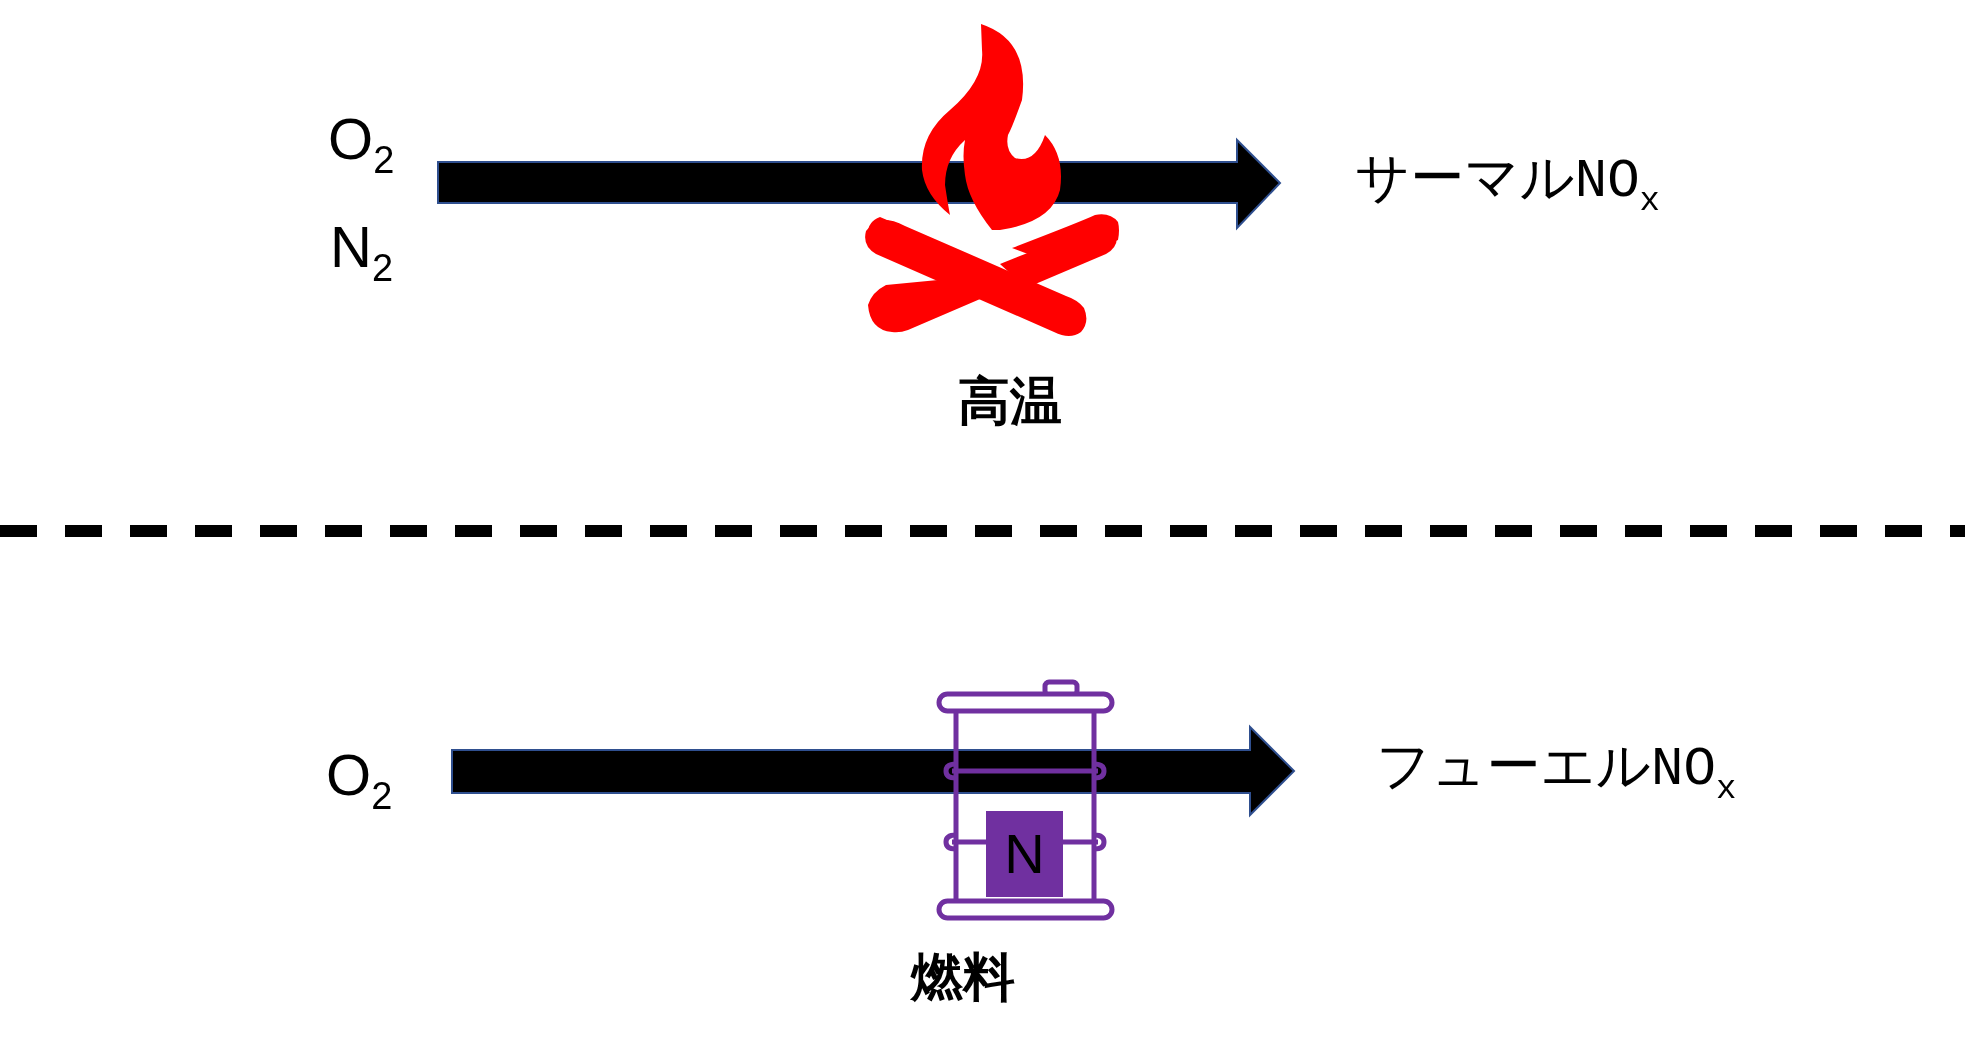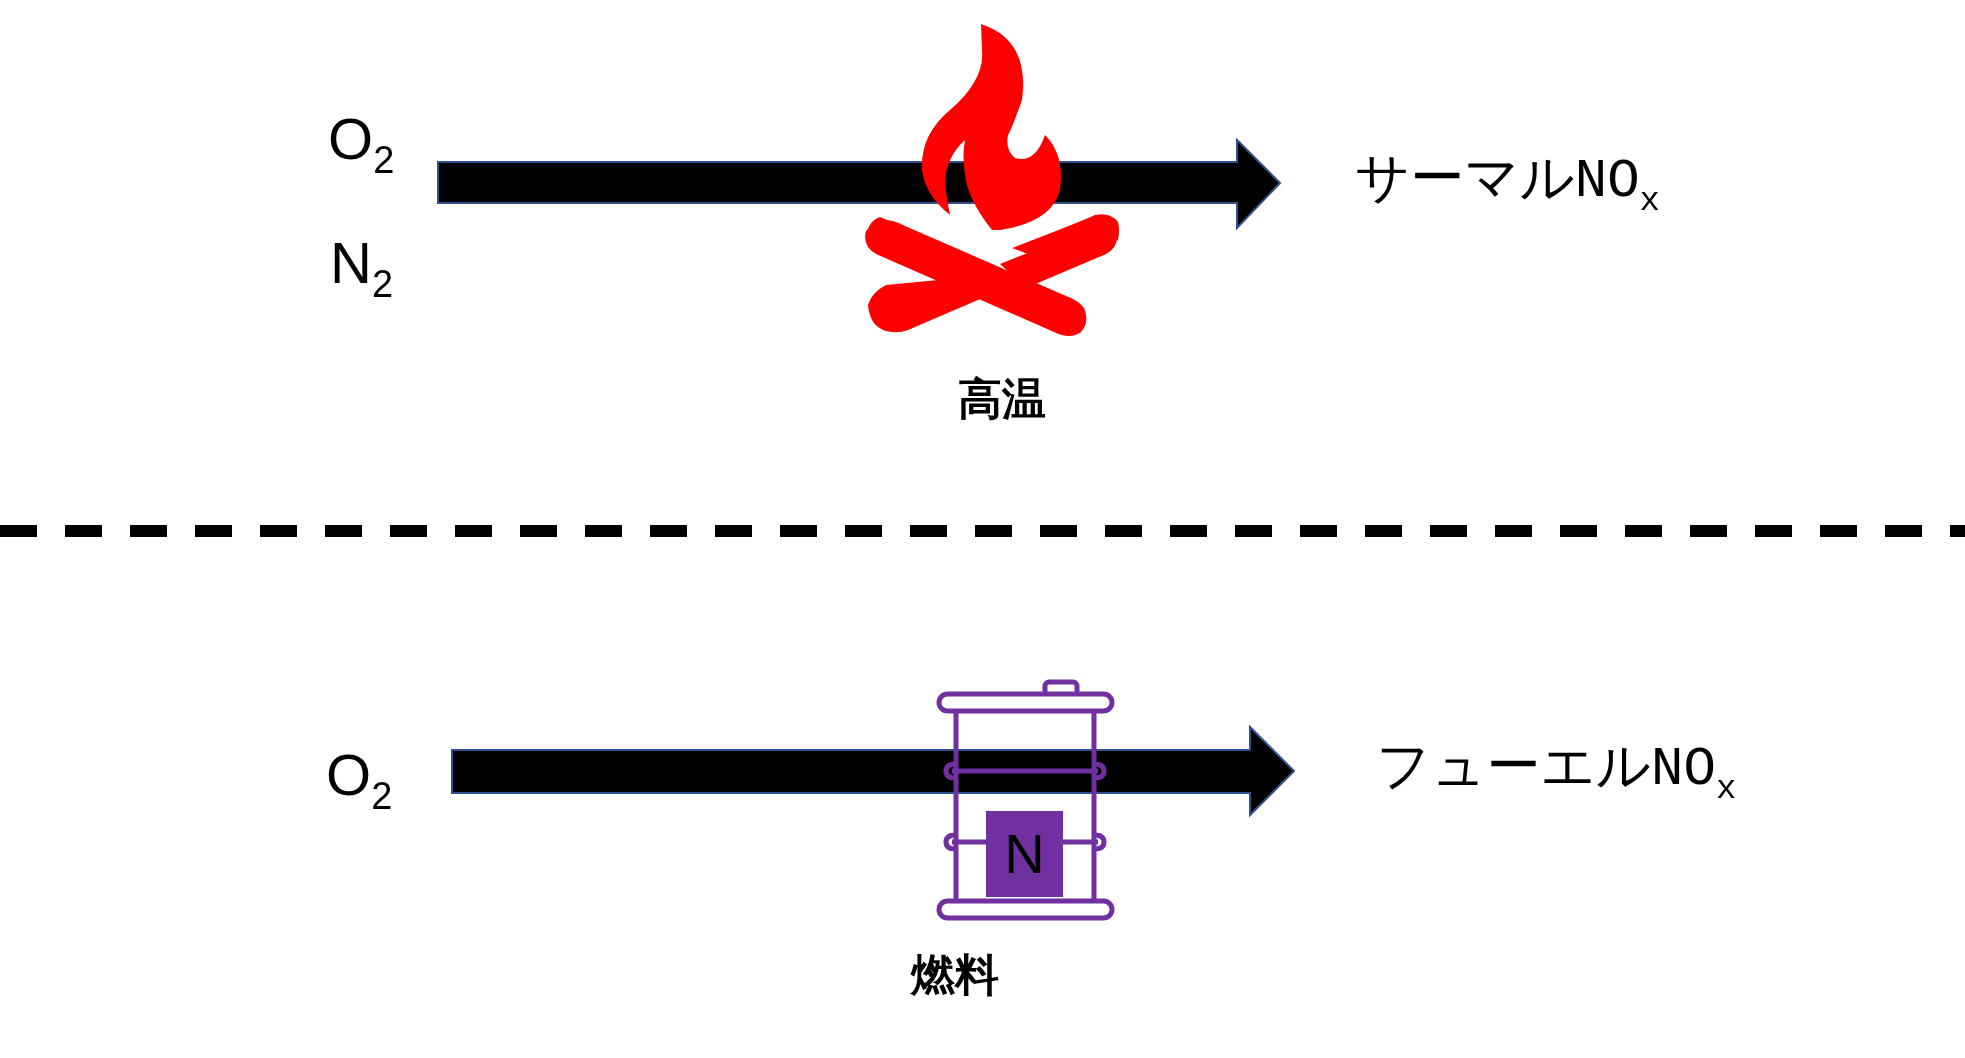--- a/index.html
+++ b/index.html
@@ -1,21 +1,21 @@
 <!DOCTYPE html>
 <html><head>
 <meta charset="utf-8">
 <style>
   html, body { margin:0; padding:0; background:#ffffff; }
   body { width:1965px; height:1058px; position:relative; overflow:hidden;
          font-family: "DejaVu Sans", "Liberation Sans", sans-serif; color:#000; }
   .abs { position:absolute;font-family:Liberation Mono, monospace; }
   .chem { font-family: Liberation Sans, sans-serif; font-size:58px; line-height:1; }
   .chem sub { font-size:38px; vertical-align:-14px; line-height:0; }
-  .label-jp { font-size:44px; font-weight:bold; line-height:1; white-space:nowrap; }
+  .label-jp { font-size:52px; font-weight:bold; line-height:1; white-space:nowrap; }
   .product { font-size:54px; line-height:1; white-space:nowrap; }
   .product sub { font-size:34px; vertical-align:-14px; line-height:0; }
   svg.layer { position:absolute; left:0; top:0; }
 </style>
 </head>
 <body>
 
 <svg class="layer" width="1965" height="1058" viewBox="0 0 1965 1058">
 
   <path d="M438,162 L1237,162 L1237,140 L1280,183 L1237,228 L1237,203 L438,203 Z" fill="#000" stroke="#2f4f8f" stroke-width="2"></path>
@@ -53,21 +53,21 @@
     <line x1="952" y1="842" x2="1098" y2="842"></line>
     <path d="M956,835 Q946,835 946,842 Q946,849 956,849"></path>
     <path d="M1094,835 Q1104,835 1104,842 Q1104,849 1094,849"></path>
 
     <rect x="939" y="901" width="173" height="17" rx="8.5" fill="#fff"></rect>
   </g>
   <rect x="986" y="811" width="77" height="86" fill="#7030a0"></rect>
 </svg>
 
 <div class="abs chem" style="left:328px; top:110px;"><span>O</span><sub>2</sub></div>
-<div class="abs chem" style="left:330px; top:218px;margin-top:16px;"><span>N</span><sub>2</sub></div>
+<div class="abs chem" style="left:330px; top:218px;"><span>N</span><sub>2</sub></div>
 
 <div class="abs label-jp" style="left:958px; top:380px;">高温</div>
 
 <div class="abs product" style="left:1355px; top:155px;"><span>サーマルNO</span><sub>x</sub></div>
 
 <div class="abs chem" style="left:326px; top:746px;"><span>O</span><sub>2</sub></div>
 
 <div class="abs" style="left:986px; top:811px; width:77px; height:86px; display:flex; align-items:center; justify-content:center; font-family:'Liberation Sans',sans-serif; font-size:56px; color:#000; line-height:1;">N</div>
 
 <div class="abs label-jp" style="left:911px; top:956px;">燃料</div>

